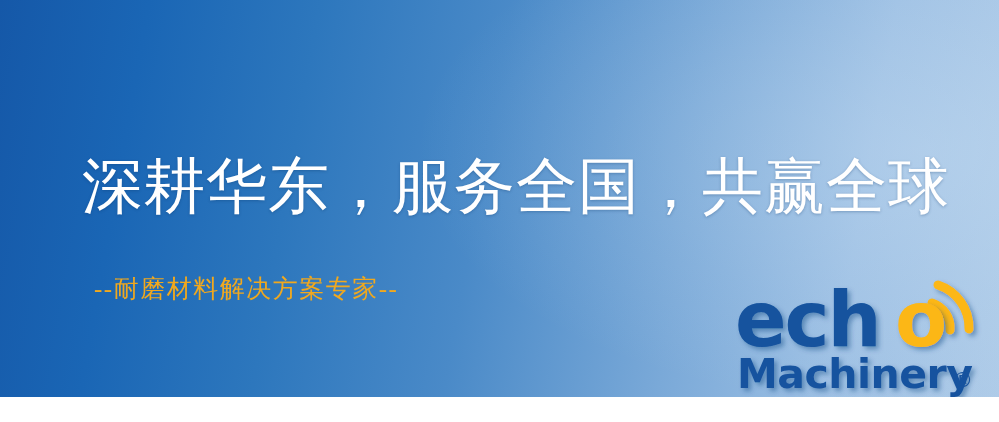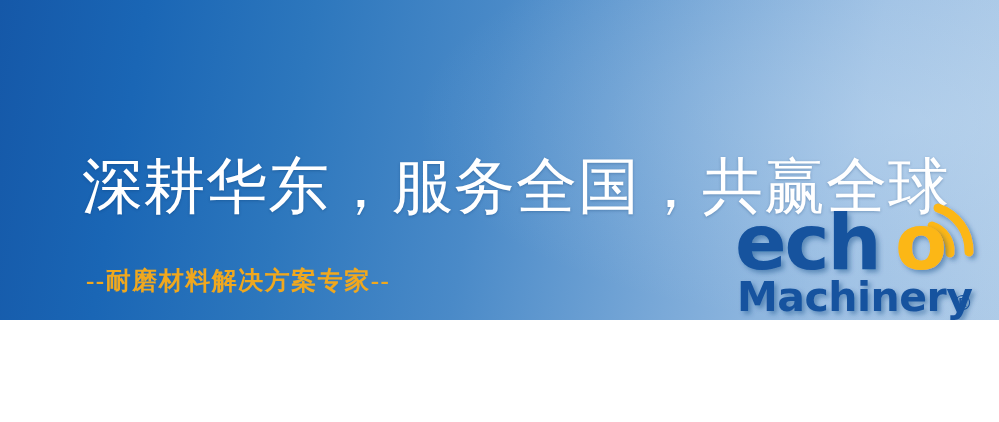--- a/index.html
+++ b/index.html
@@ -4,21 +4,21 @@
 <style>
   html, body {
     margin: 0;
     padding: 0;
     background: #ffffff;
   }
 
   #banner {
     position: relative;
     width: 999px;
-    height: 320px;
+    height: 397px;
     overflow: hidden;
     font-family: "Liberation Sans", sans-serif;
     
     background:
       linear-gradient(100deg,
         #1558a8 0%,
         #1a66b5 14%,
         #2d77bd 30%,
         #4a8ac8 48%,
         #7aa9d8 68%,
@@ -52,25 +52,25 @@
     letter-spacing: 1px;
     white-space: nowrap;
     text-shadow: 0 1px 3px rgba(10, 50, 100, 0.30);
     z-index: 3;
   }
 
   .subtitle {
     position: absolute;
     left: 86px;
     top: 266px;
-    margin: 0;
+    margin: 8px;
     font-family: "Liberation Serif", "DejaVu Serif", serif;
     font-size: 25px;
     line-height: 1.2;
-    font-weight: 700;
+    font-weight: 400;
     color: #f0a81e;
     letter-spacing: 1.5px;
     white-space: nowrap;
     z-index: 3;
   }
 
   
   .logo {
     position: absolute;
     right: 6px;

